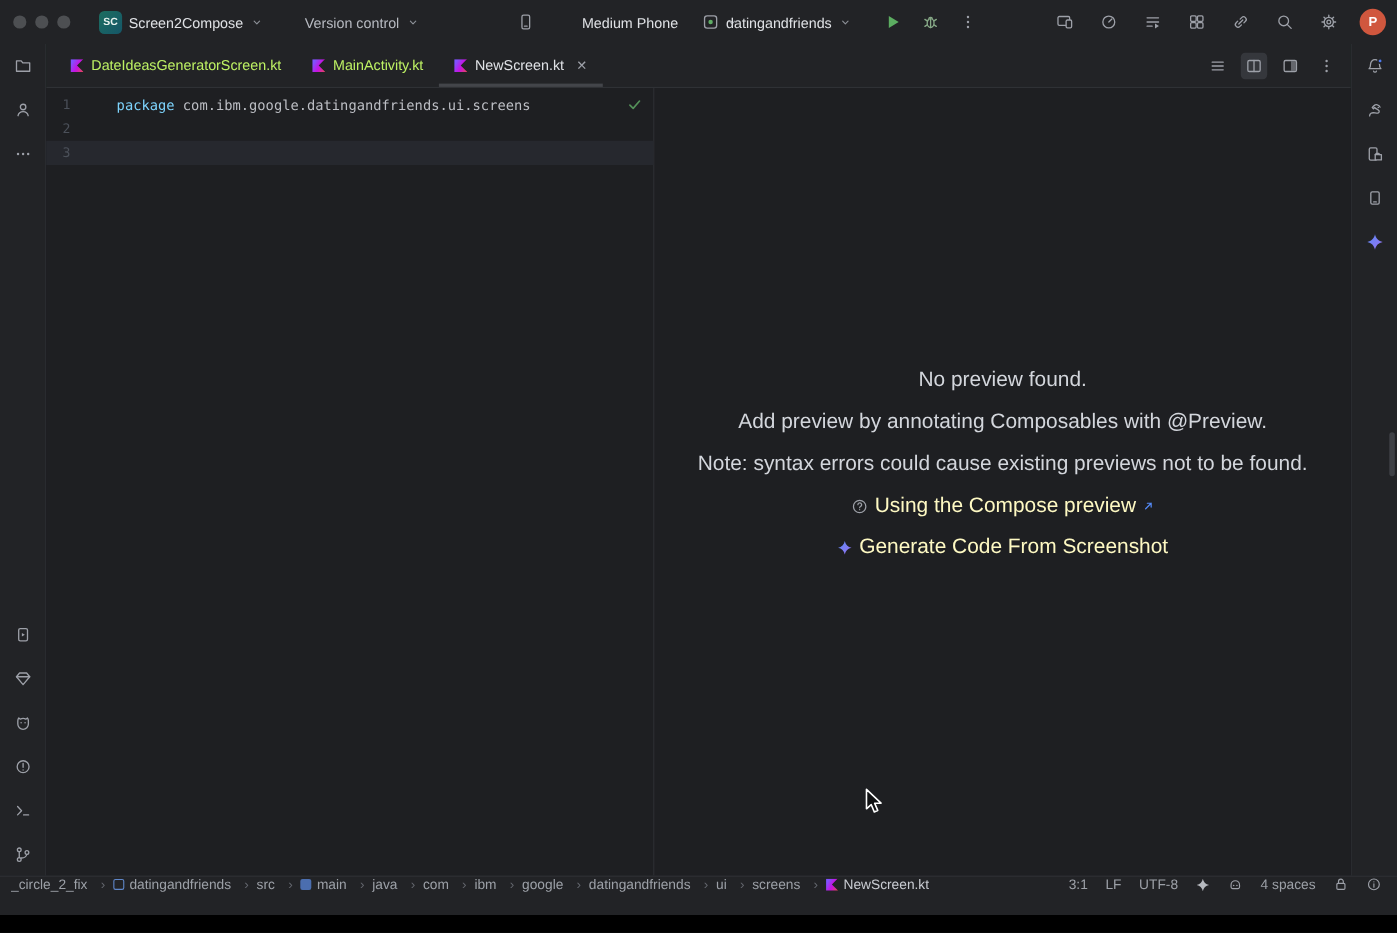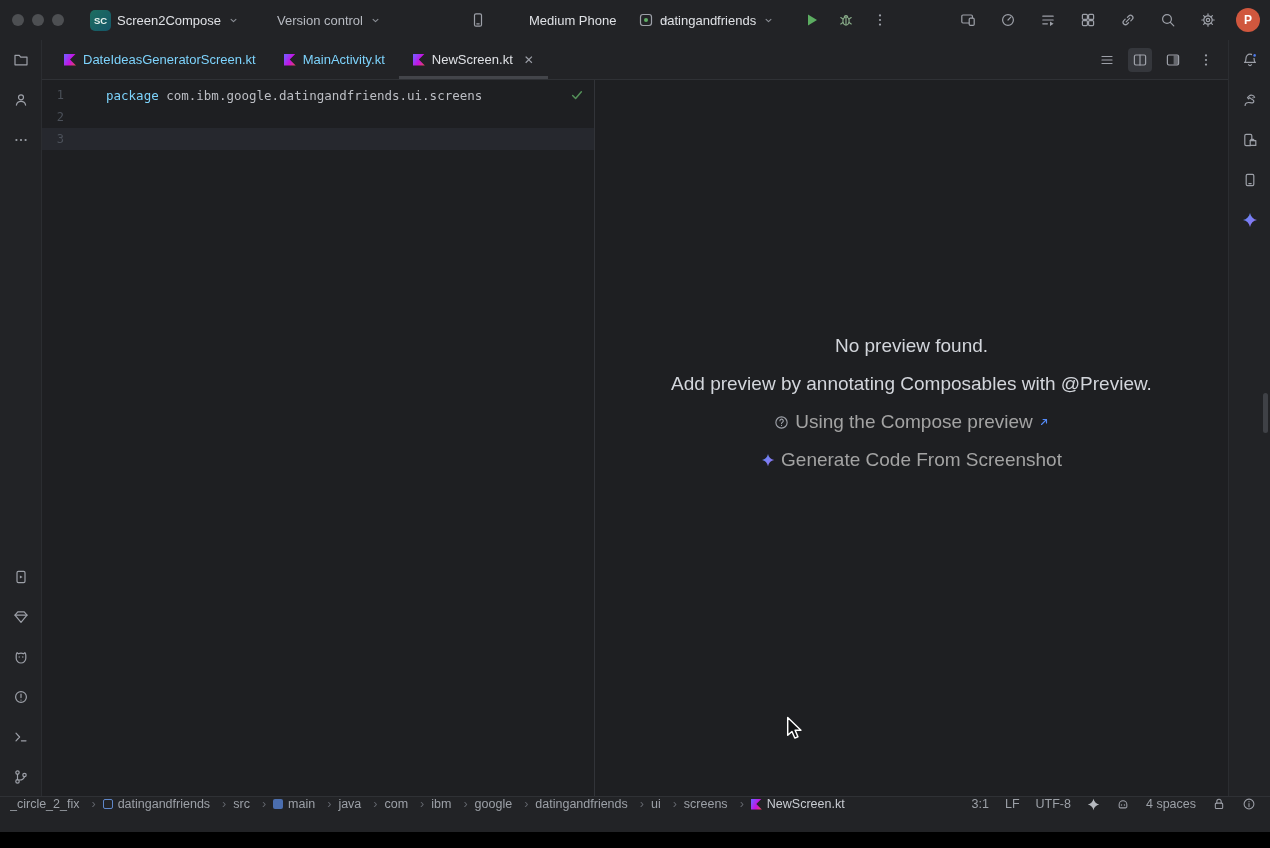--- a/index.html
+++ b/index.html
@@ -20,21 +20,21 @@
           font-size:12px;font-weight:bold;color:#fff;}
   
   .icon{width:16px;height:16px;display:block;}
   .icon *{stroke:#9da0a8;fill:none;stroke-width:1.2;stroke-linecap:round;stroke-linejoin:round;}
   .chev{width:13px;height:13px;display:block;}
   .chev *{stroke:#8c9097;fill:none;stroke-width:1.3;stroke-linecap:round;stroke-linejoin:round;}
   
   .tabbar{position:absolute;left:42px;right:42px;top:40px;height:40px;background:#222326;
           border-bottom:1px solid #2f3135;display:flex;align-items:stretch;box-sizing:border-box;}
   .tabs{display:flex;align-items:stretch;padding-left:8px;}
-  .tab{position:relative;display:inline-flex;align-items:center;gap:7px;padding:0 14px;font-size:13px;color:#7dd3fc;cursor:default;}
+  .tab{position:relative;display:inline-flex;align-items:center;gap:7px;padding:0 14px;font-size:13px;color:#bef264;cursor:default;}
   .tab.active{color:#dfe1e5;}
   .tab.active::after{content:"";position:absolute;left:0;right:0;bottom:0;height:3px;background:#43454a;}
   .kt-badge{width:12px;height:12px;flex:none;background:linear-gradient(120deg,#7f52ff 15%,#c711e1 55%,#e44857 95%);
             clip-path:polygon(0 0,100% 0,50% 50%,100% 100%,0 100%);}
   .tab-close{font-size:12px;color:#9da0a8;margin-left:4px;line-height:1;}
   .tab-controls{margin-left:auto;display:flex;align-items:center;gap:9px;padding-right:10px;}
   .tab-controls .iconbox.active{background:#35373c;}
   
   .stripe{position:absolute;top:40px;bottom:36px;width:42px;background:#222326;box-sizing:border-box;}
   .stripe.left{left:0;border-right:1px solid #2b2d31;}
@@ -49,21 +49,21 @@
   .code-row.caret-row{background:#26282e;}
   .ln{width:22px;flex:none;text-align:right;color:#4b5059;font-size:12px;font-family:"DejaVu Sans Mono",monospace;}
   .code{padding-left:42px;white-space:pre;}
   .kw{color:#7dd3fc;}
   .inspect{position:absolute;top:8px;right:10px;}
   
   .preview{position:relative;flex:1;background:#1e1f22;}
   .preview-msg{position:absolute;top:256px;left:0;right:0;text-align:center;}
   .pline{height:20px;line-height:20px;margin-bottom:18px;font-size:19px;color:#d3d6dc;}
   .plink{display:inline-flex;align-items:center;gap:6px;color:#548af7;cursor:pointer;}
-  .plink .txt{color:#a3a3a3;}
+  .plink .txt{color:#fef9c3;}
   
   .statusbar{position:absolute;left:0;right:0;bottom:0;height:36px;background:#222326;border-top:1px solid #2f3135;
              box-sizing:border-box;display:flex;align-items:flex-start;justify-content:space-between;padding:0 14px 0 10px;
              font-size:12.5px;color:#9ca0a7;}
   .crumbs{display:flex;align-items:center;white-space:nowrap;overflow:hidden;}
   .crumb{display:inline-flex;align-items:center;gap:5px;color:#9ca0a7;cursor:default;}
   .crumb.current{color:#c9ccd2;}
   .crumb:not(:last-child)::after{content:"›";color:#63666d;margin:0 7px;}
   .crumb-mod{width:10px;height:10px;border:1.4px solid #5f87c9;border-radius:2px;box-sizing:border-box;}
   .crumb-src{width:10px;height:10px;background:#4b6eaf;border-radius:2px;}
@@ -368,20 +368,21 @@
         <svg width="14" height="14" viewBox="0 0 16 16">
           <path d="M3 8.6 6.4 12 13 4.4" style="fill:none;stroke:#549159;stroke-width:1.7;stroke-linecap:round;stroke-linejoin:round"></path>
         </svg>
       </span>
     </div>
 
     <div class="preview">
       <div class="preview-msg">
         <div class="pline">No preview found.</div>
         <div class="pline">Add preview by annotating Composables with @Preview.</div>
+        <div class="pline">Note: syntax errors could cause existing previews not to be found.</div>
         <div class="pline">
           <span class="plink">
             <svg class="icon" style="width:15px;height:15px" viewBox="0 0 16 16">
               <circle cx="8" cy="8" r="6"></circle>
               <path d="M6.3 6.2a1.8 1.8 0 1 1 2.5 1.7c-.5.2-.8.6-.8 1.2M8 11v.1"></path>
             </svg>
             <span class="txt">Using the Compose preview</span>
             <svg style="width:10px;height:10px;display:block" viewBox="0 0 16 16">
               <path d="M4 12 12 4M6.5 4H12v5.5" style="fill:none;stroke:#548af7;stroke-width:1.8;stroke-linecap:round;stroke-linejoin:round"></path>
             </svg>

